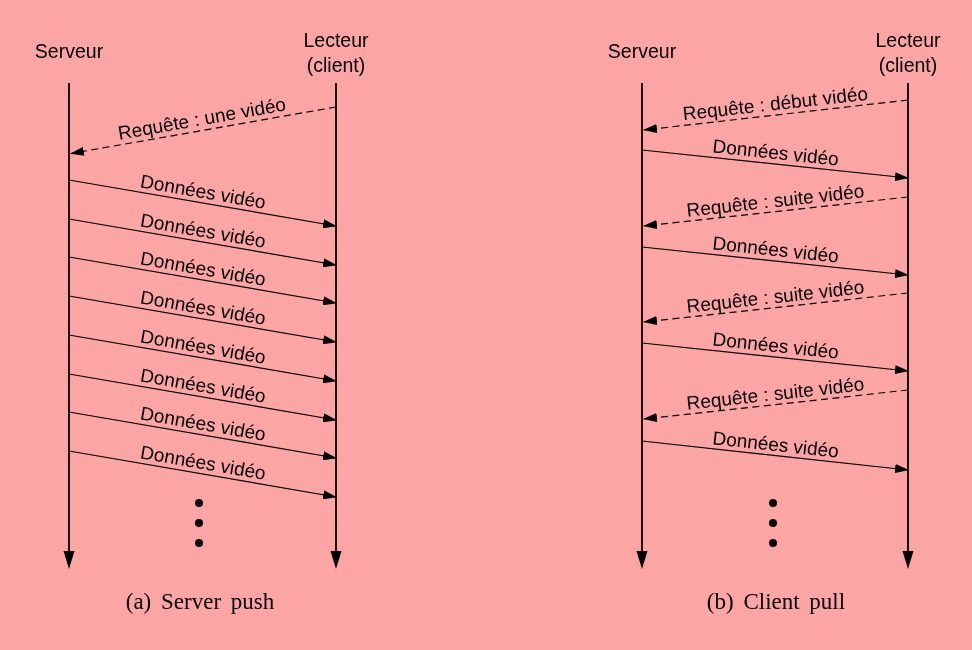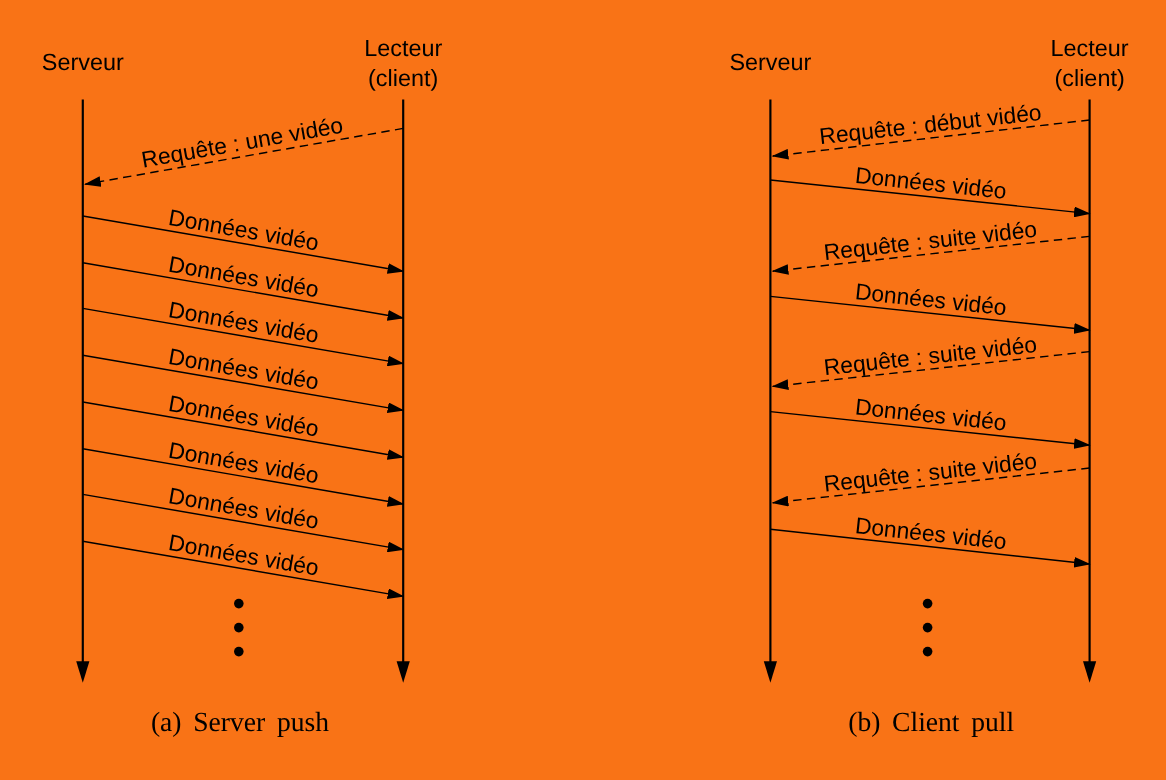--- a/index.html
+++ b/index.html
@@ -3,21 +3,21 @@
 <meta charset="utf-8">
 <style>
   html, body {
     margin: 0;
     padding: 0;
     background: #ffffff;
   }
   .figure-wrap {
     width: 972px;
     height: 650px;
-    background: #f97316;
+    background: #fca5a5;
     position: relative;
     text-decoration: underline;
   }
   svg {
     display: block;
   }
   .actor-label {
     font-family: "Liberation Sans", "DejaVu Sans", sans-serif;
     font-size: 19.5px;
     fill: #000000;

